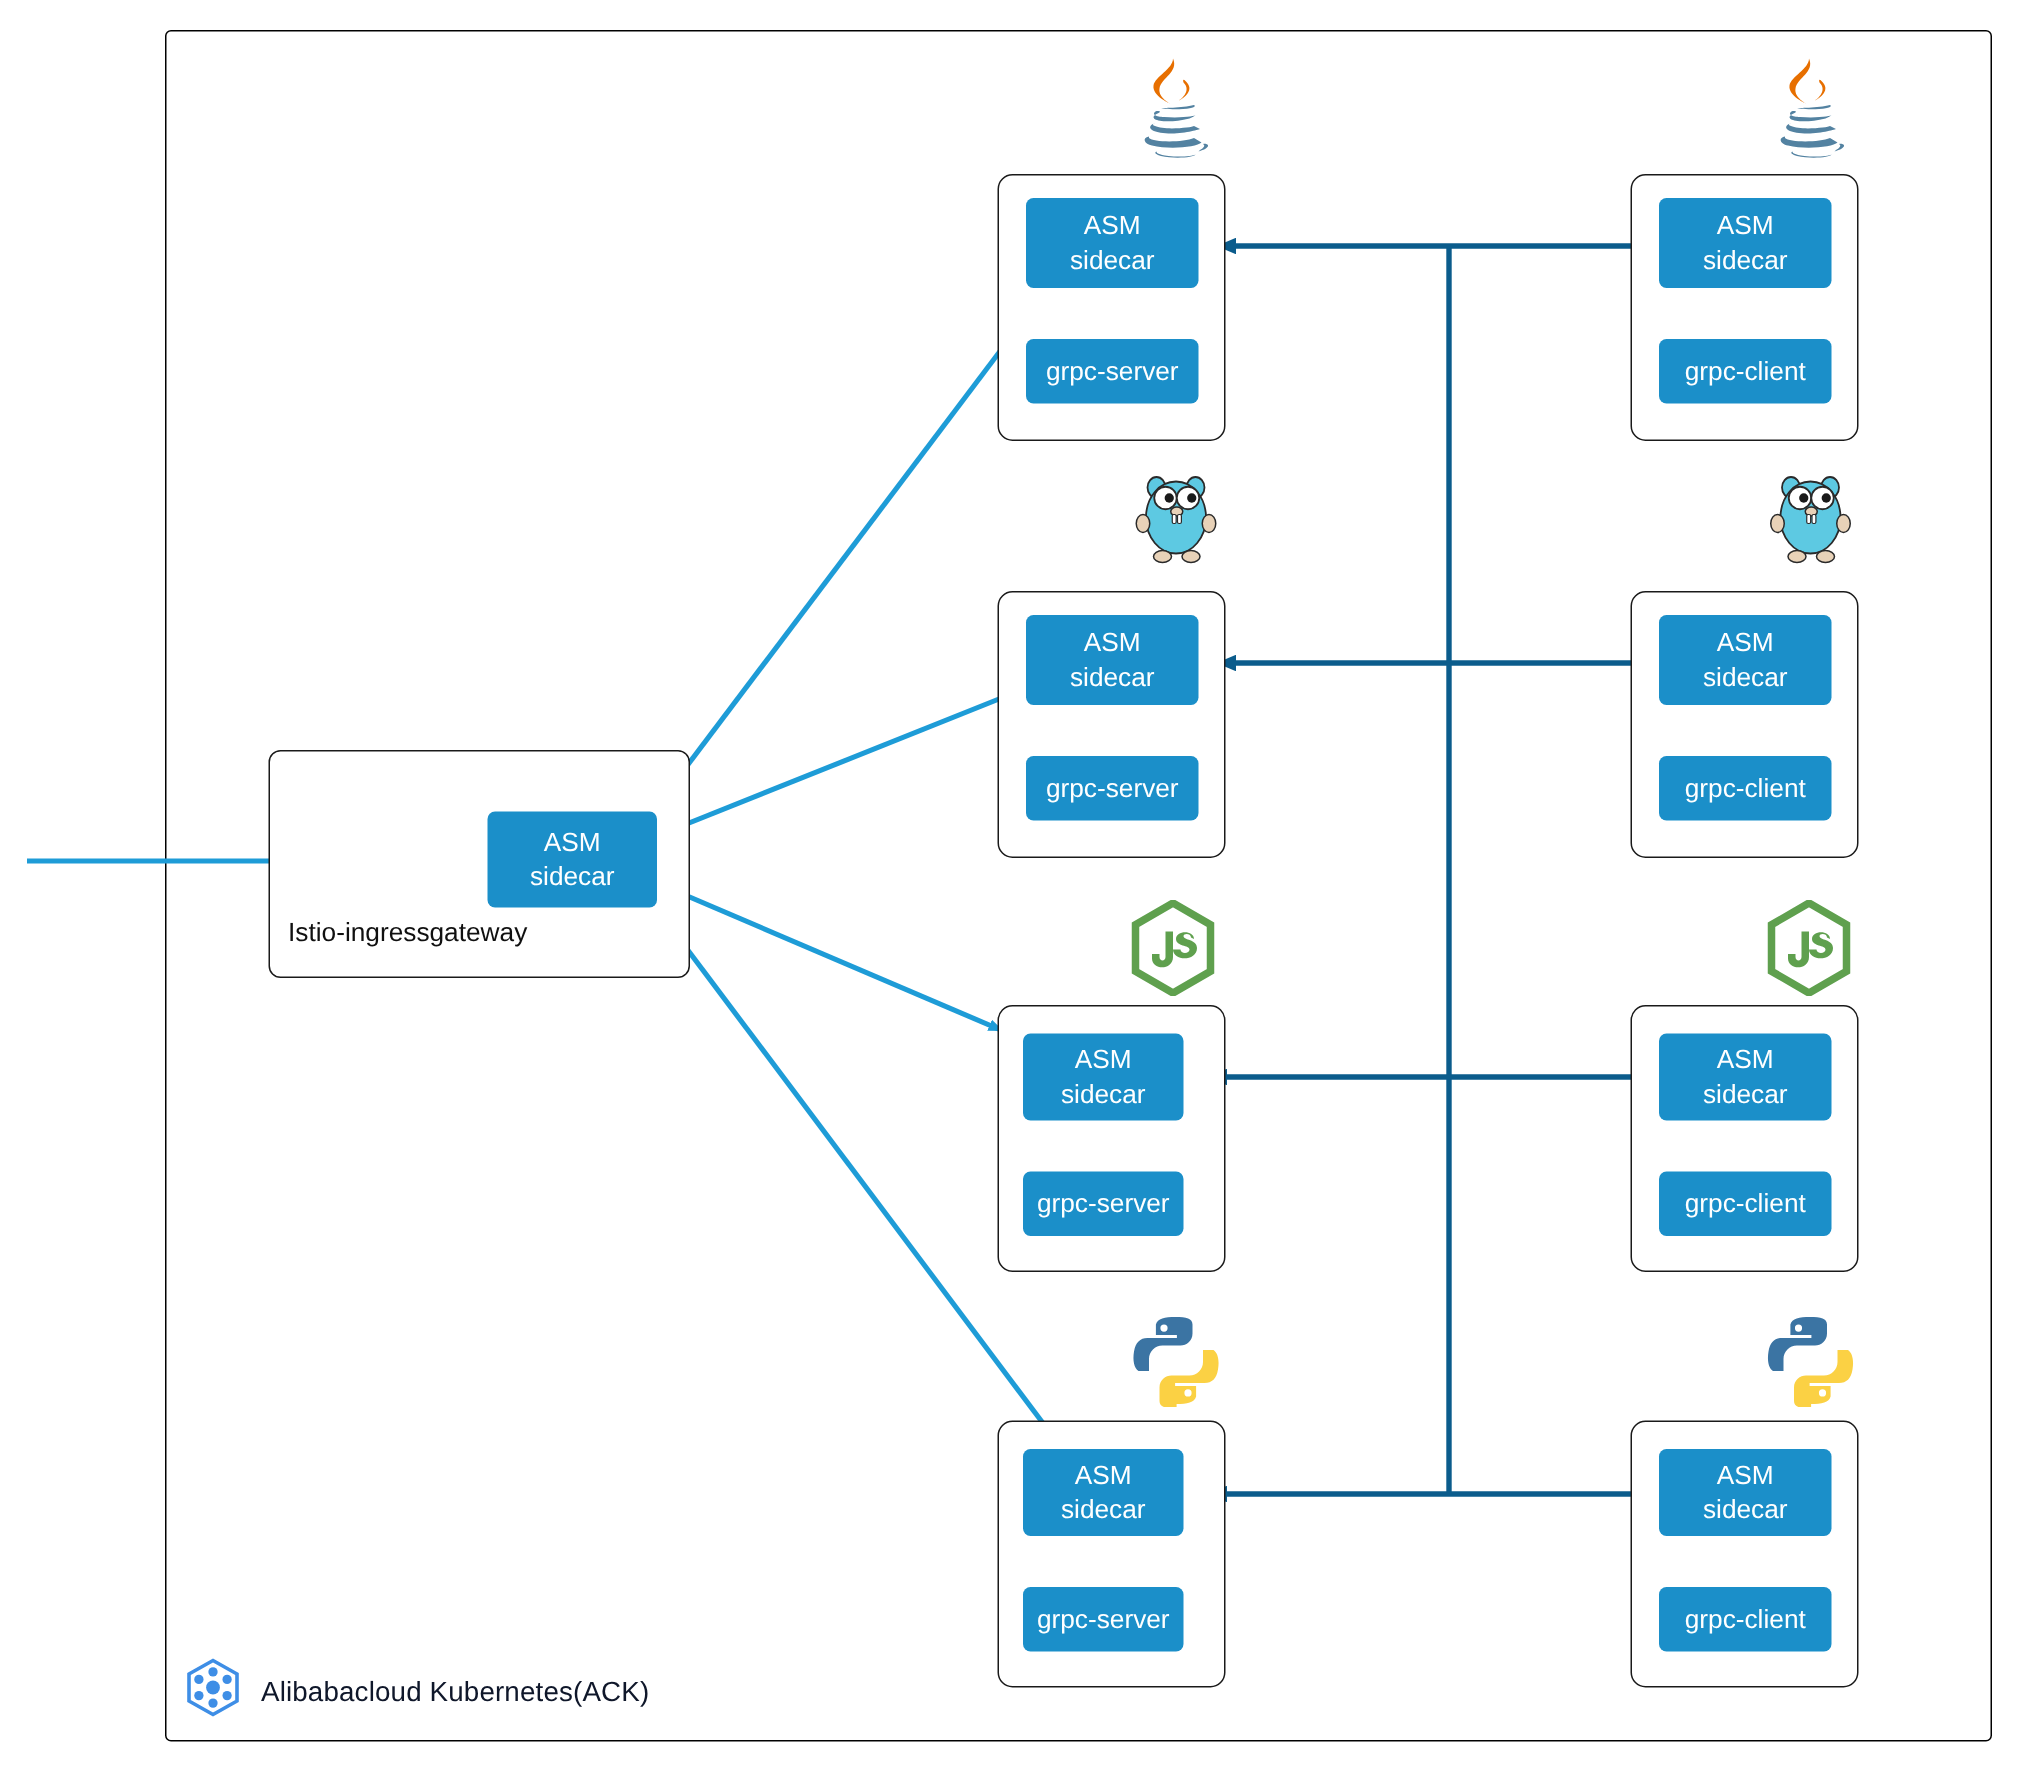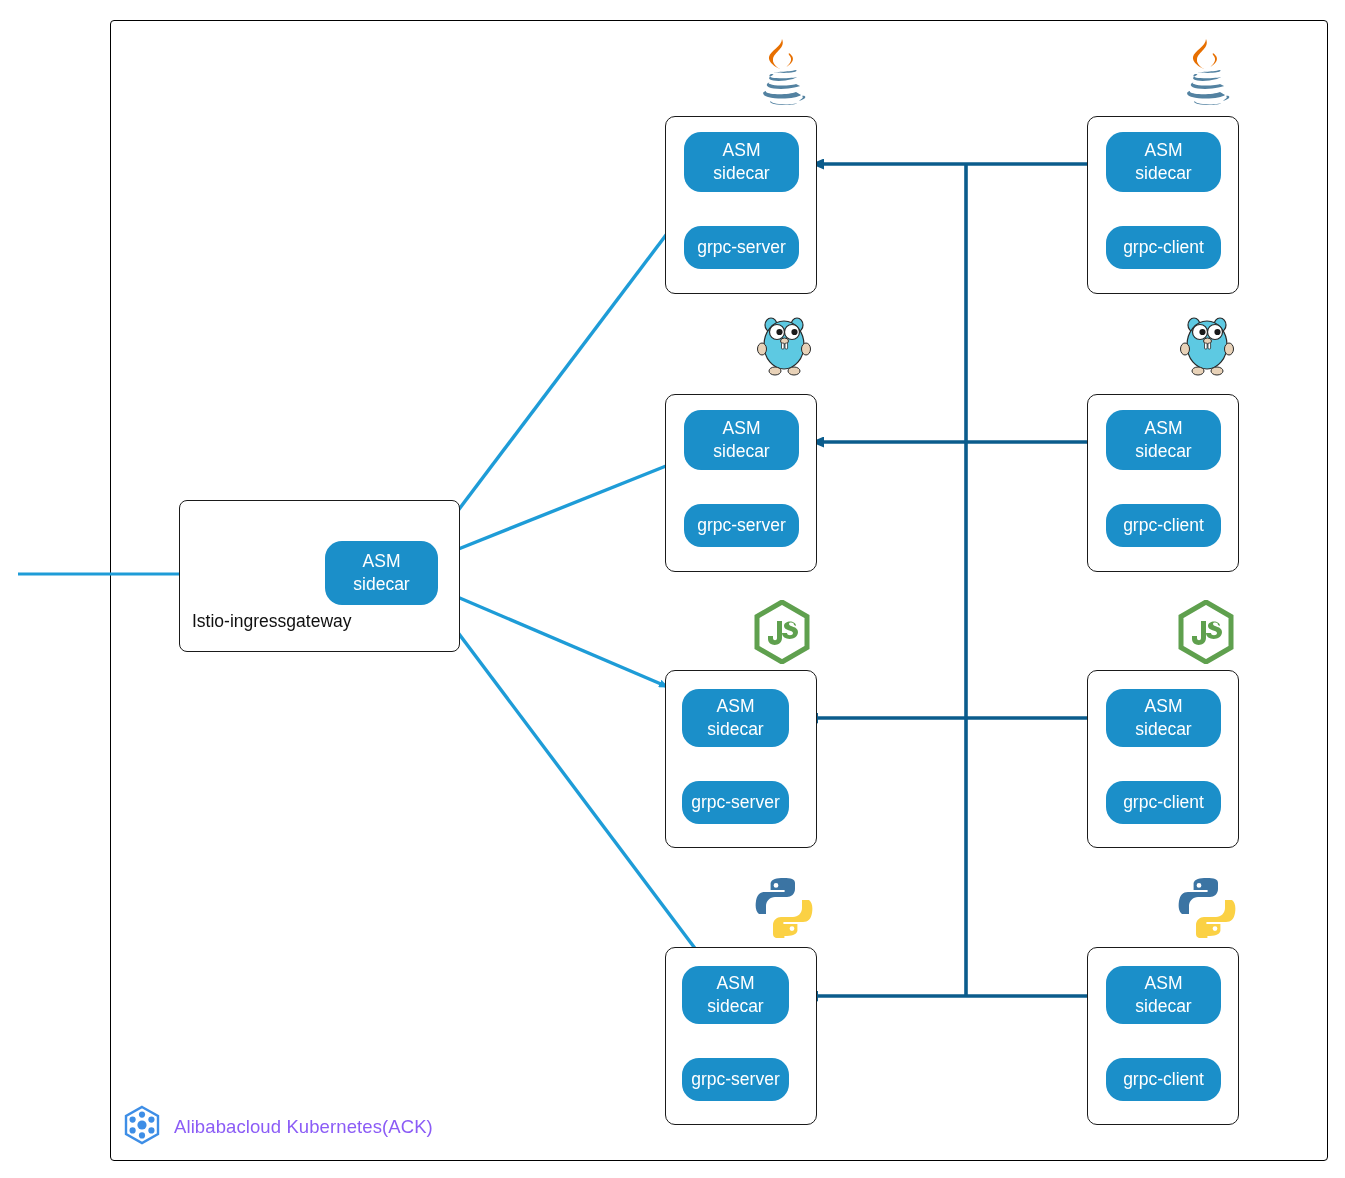--- a/index.html
+++ b/index.html
@@ -26,21 +26,21 @@
     border-radius:4px;
     box-sizing:border-box;
     background:transparent;
   }
   .ack-footer{
     position:absolute;
     left:122px;top:1105px;
     display:flex;align-items:center;gap:12px;
   }
   .ack-label{
-    color:#8b5cf6;
+    color:#0f172a;
     font-size:18.5px;
     letter-spacing:.1px;
     white-space:nowrap;
   }
 
   
   .pod{
     position:absolute;
     border:1.5px solid #1a1a1a;
     border-radius:10px;
@@ -58,21 +58,21 @@
     position:absolute;
     left:192px;top:611px;
     font-size:17.5px;color:#101010;
     white-space:nowrap;
   }
 
   
   .bbox{
     position:absolute;
     background:#1b8fc9;
-    border-radius:17px;
+    border-radius:5px;
     color:#ffffff;
     display:flex;
     flex-direction:column;
     align-items:center;
     justify-content:center;
     font-size:17.5px;
     line-height:1.34;
     text-align:center;
     box-sizing:border-box;
     user-select:none;

